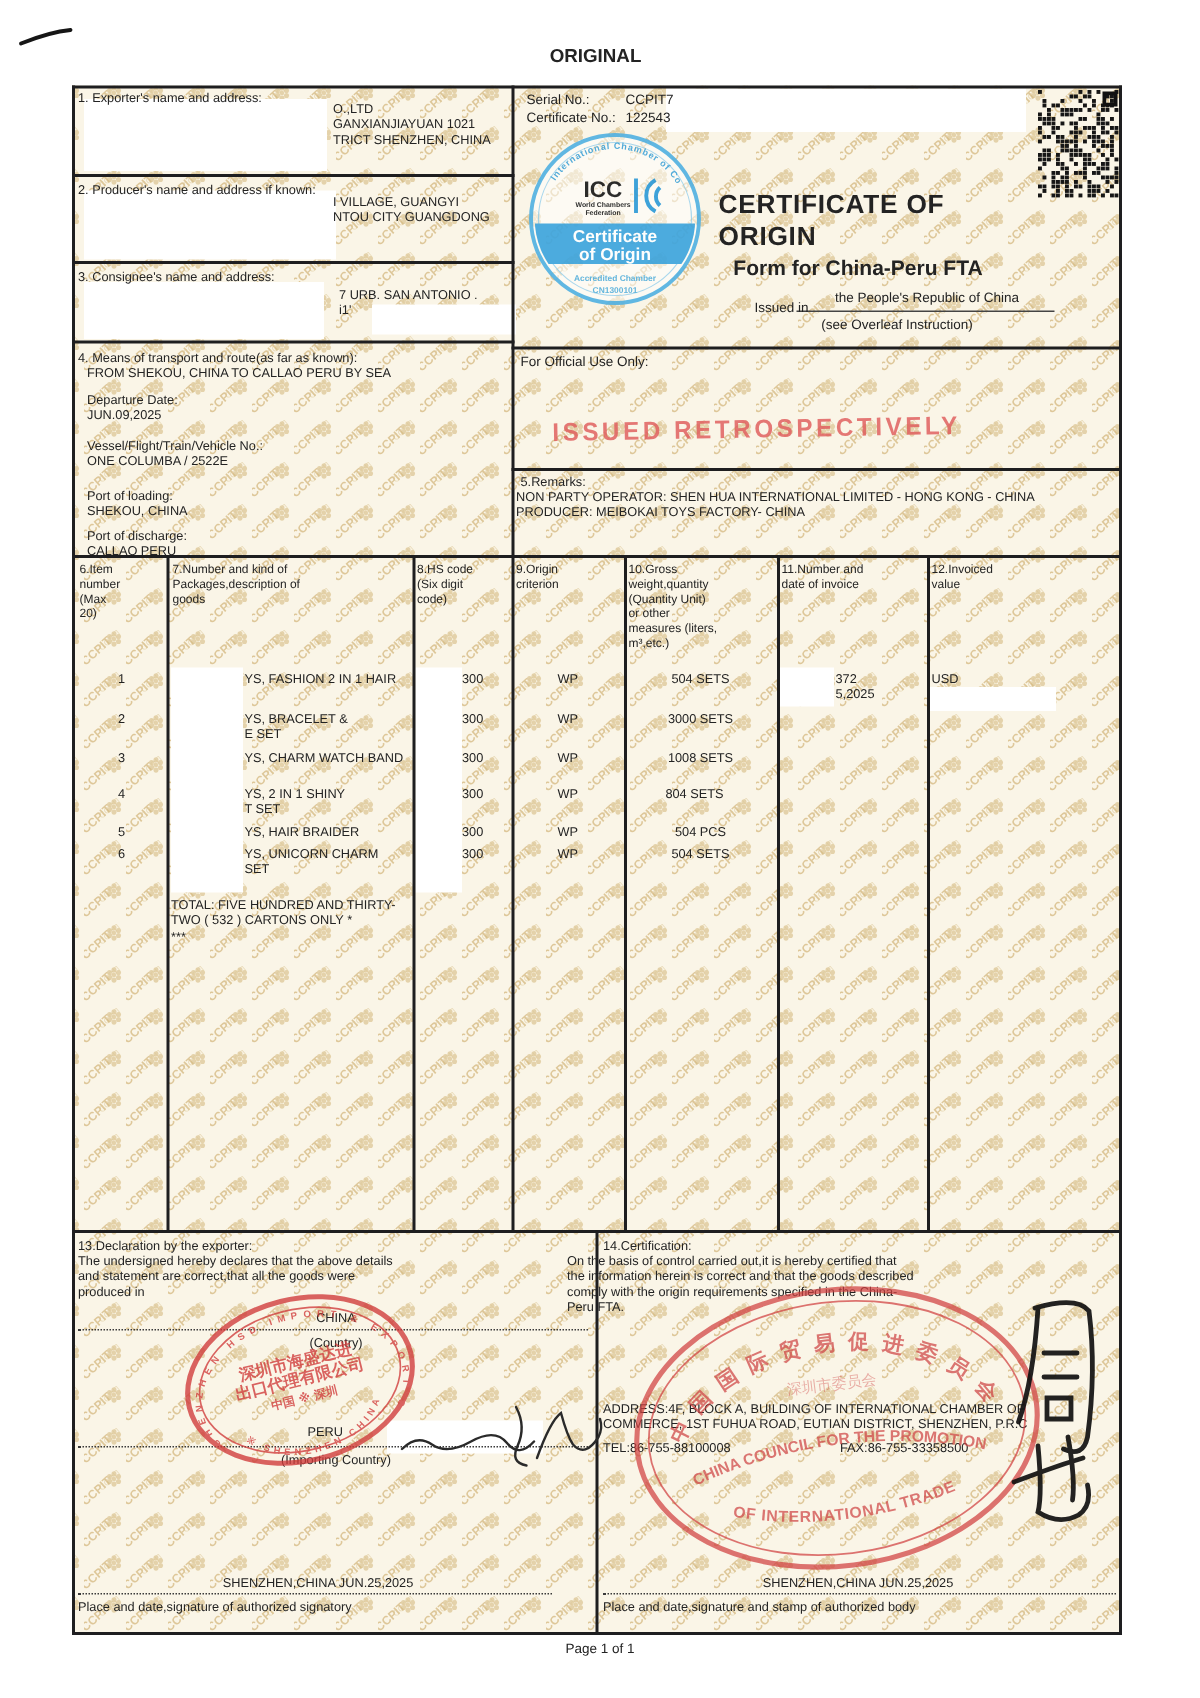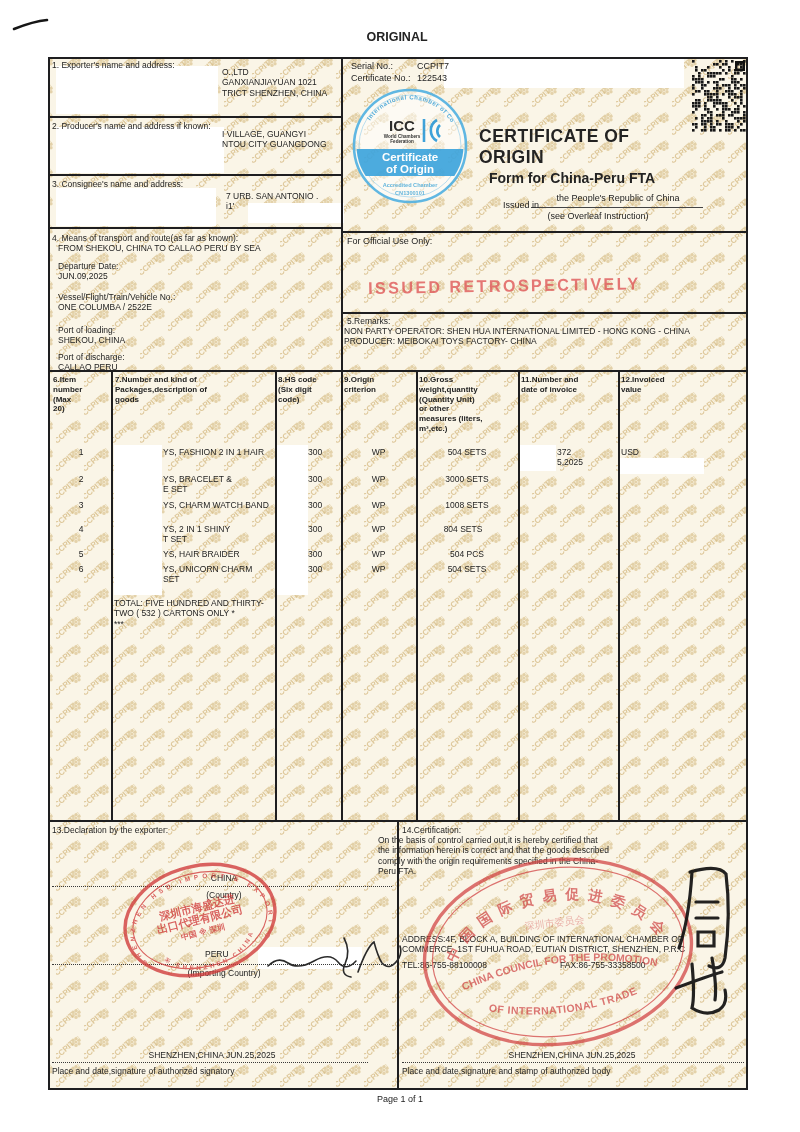--- a/index.html
+++ b/index.html
@@ -1,20 +1,20 @@
 <!DOCTYPE html>
 <html><head>
 <meta charset="utf-8">
 <style>
   html,body{margin:0;padding:0;background:#fff;}
   #page{position:relative;width:800px;height:1132px;background:#fff;overflow:hidden;
         font-family:"Liberation Sans",sans-serif;}
   .t{position:absolute;font-family:"Liberation Sans",sans-serif;color:#232323;
      white-space:pre-line;z-index:3;}
-  .s8 {font-size:8px;line-height:9.8px;font-weight:bold;}
+  .s8 {font-size:8px;line-height:9.8px;}
   .s85{font-size:8.5px;line-height:10.4px;}
   .s9 {font-size:9px;line-height:11px;}
   .s10{font-size:10px;line-height:12px;}
   .b{font-weight:bold;}
   .ctr{transform:translateX(-50%);}
   .ln{position:absolute;background:#1e1e20;z-index:2;}
   .wh{position:absolute;background:#ffffff;z-index:1;}
   .dot{position:absolute;border-top:1.6px dotted #3a3a3a;height:0;z-index:2;}
   #bgsvg{position:absolute;left:0;top:0;z-index:0;}
   #oversvg{position:absolute;left:0;top:0;z-index:4;pointer-events:none;}
@@ -190,20 +190,23 @@
 SET</div>
   <div class="t s85" style="left:308px;top:564px">300</div>
   <div class="t s85" style="left:341px;top:564px;width:75px;text-align:center">WP</div>
   <div class="t s85" style="left:416px;top:564px;width:102px;text-align:center">504 SETS</div>
 
   <div class="t s85" style="left:114px;top:598px;width:155px">TOTAL: FIVE HUNDRED AND THIRTY-
 TWO ( 532 ) CARTONS ONLY *
 ***</div>
 
   <div class="t s85" style="left:52px;top:825px">13.Declaration by the exporter:</div>
+  <div class="t s85" style="left:52px;top:835px">The undersigned hereby declares that the above details
+and statement are correct,that all the goods were
+produced in</div>
   <div class="t s85 ctr" style="left:224px;top:873px">CHINA</div>
   <div class="t s85 ctr" style="left:224px;top:890px">(Country)</div>
   <div class="t s85" style="left:205px;top:949px">PERU</div>
   <div class="t s85 ctr" style="left:224px;top:968px">(Importing Country)</div>
   <div class="t s85 ctr" style="left:212px;top:1050px">SHENZHEN,CHINA    JUN.25,2025</div>
   <div class="t s85" style="left:52px;top:1066px">Place and date,signature of authorized signatory</div>
 
   <div class="t s85" style="left:402px;top:825px">14.Certification:</div>
   <div class="t s85" style="left:378px;top:835px">On the basis of control carried out,it is hereby certified that
 the information herein is correct and that the goods described

